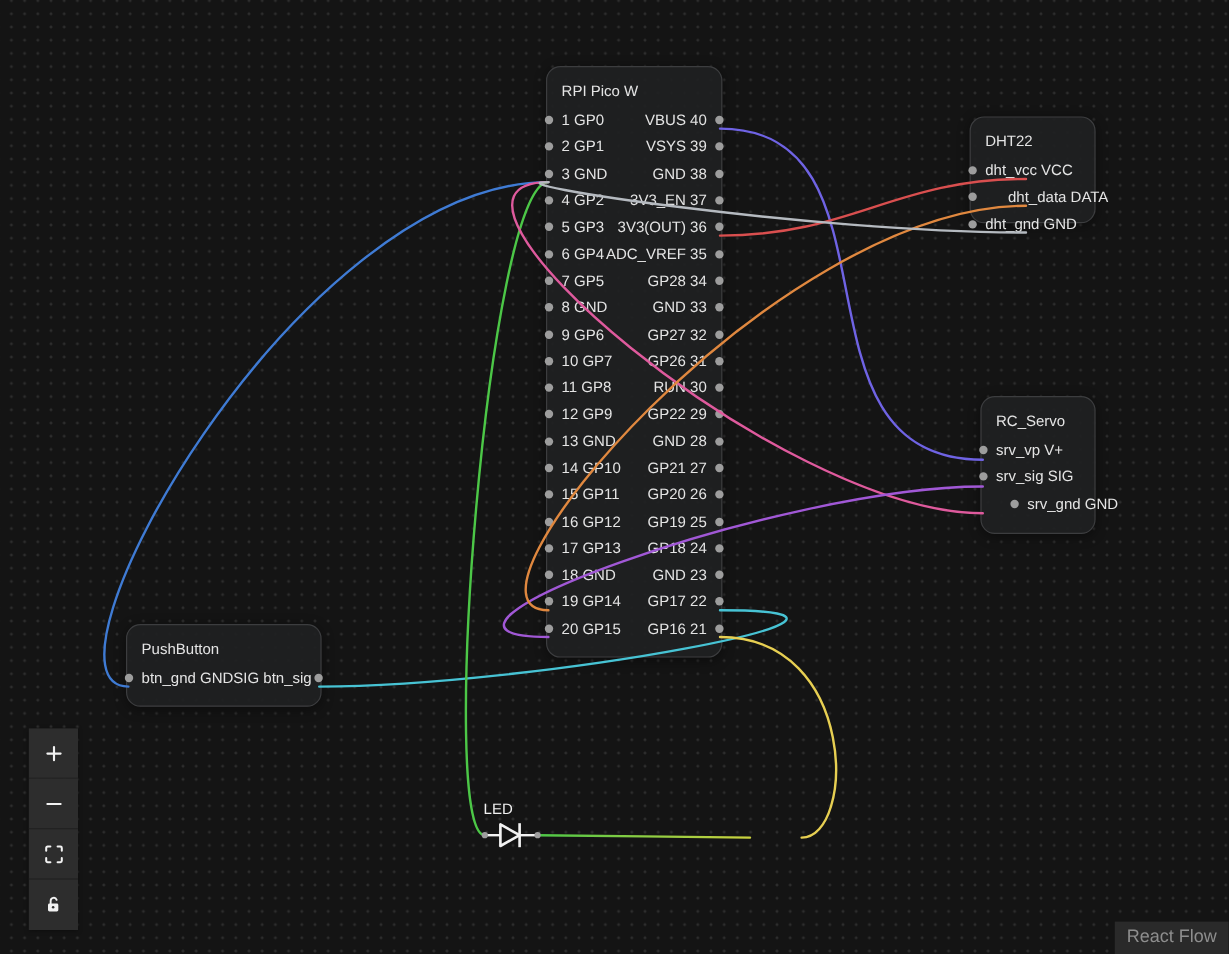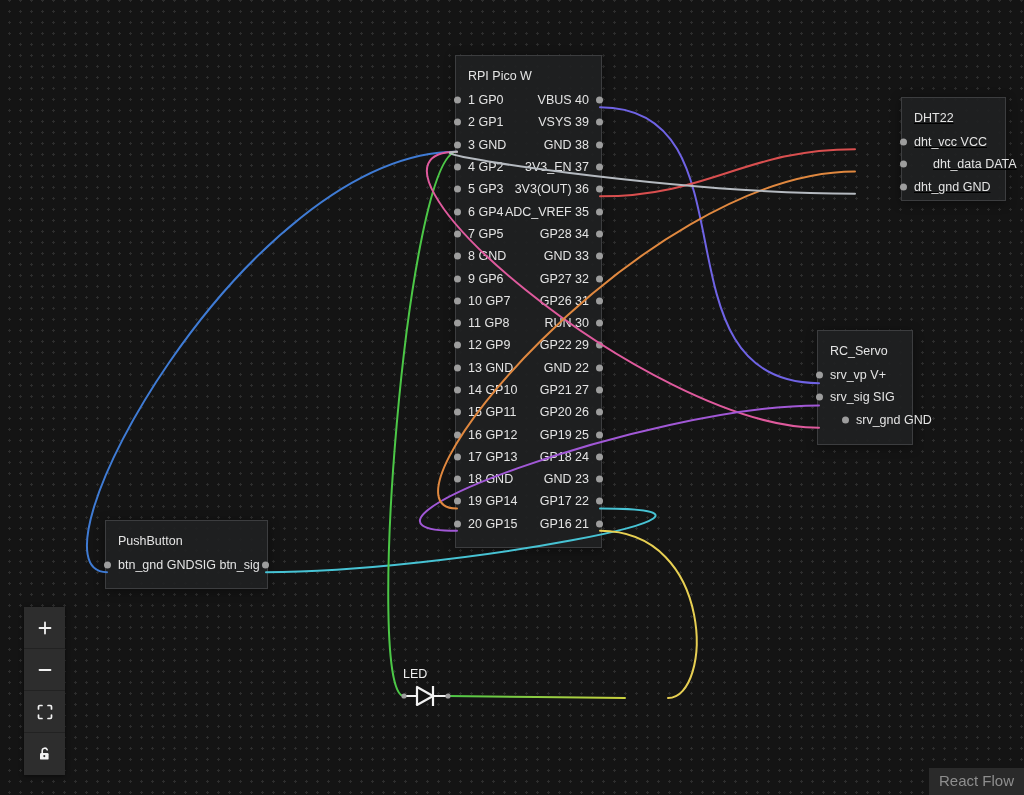--- a/index.html
+++ b/index.html
@@ -4,21 +4,21 @@
 <style>
   * { margin:0; padding:0; box-sizing:border-box; }
   html,body { width:1024px; height:795px; overflow:hidden; background:#141414;
               font-family:"Liberation Sans", sans-serif; }
   .canvas { position:relative; width:1024px; height:795px;
             background-color:#141414;
             background-image:radial-gradient(circle,#2d2d2d 1px,transparent 1.4px);
             background-size:11px 11px; background-position:4px 6px; }
   .edges  { position:absolute; left:0; top:0; z-index:5; pointer-events:none; }
   .node   { position:absolute; background:rgba(31,32,33,.93); border:1px solid #3c3d3f;
-            border-radius:0; z-index:2; box-shadow:0 2px 10px rgba(0,0,0,.4); }
+            border-radius:12px; z-index:2; box-shadow:0 2px 10px rgba(0,0,0,.4); }
   .node-title { padding:13px 12px 6px; font-size:12.5px; color:#e4e4e4; }
   .pin-row { position:relative; display:flex; align-items:center; padding:0 12px;
              font-size:12.5px; color:#e4e4e4; white-space:nowrap; }
   .pin-row.both { justify-content:space-between; }
   .handle { position:absolute; width:7px; height:7px; border-radius:50%;
             background:#9d9d9d; top:50%; transform:translateY(-50%); }
   .handle.L { left:-2px; } .handle.R { right:-2px; }
   .symbol { position:absolute; z-index:6; }
   .symbol .sym-label { position:absolute; font-size:12.5px; color:#f0f0f0; }
   .controls { position:absolute; left:24px; top:607px; width:41px; z-index:10;
@@ -107,21 +107,21 @@
         </div>
         <div class="pin-row both" style="height: 22.3px;">
           <span class="handle L"></span>
           <span>12 GP9</span>
           <span>GP22 29</span>
           <span class="handle R"></span>
         </div>
         <div class="pin-row both" style="height: 22.3px;">
           <span class="handle L"></span>
           <span>13 GND</span>
-          <span>GND 22</span>
+          <span>GND 28</span>
           <span class="handle R"></span>
         </div>
         <div class="pin-row both" style="height: 22.3px;">
           <span class="handle L"></span>
           <span>14 GP10</span>
           <span>GP21 27</span>
           <span class="handle R"></span>
         </div>
         <div class="pin-row both" style="height: 22.3px;">
           <span class="handle L"></span>
@@ -155,21 +155,21 @@
         </div>
         <div class="pin-row both" style="height: 22.3px;">
           <span class="handle L"></span>
           <span>20 GP15</span>
           <span>GP16 21</span>
           <span class="handle R"></span>
         </div>
       </div>
   </div>
 
-  <div class="node" id="node-dht" style="left: 901px; top: 97px; width: 105px; height: 104px; text-decoration: underline;">
+  <div class="node" id="node-dht" style="left: 808px; top: 97px; width: 105px; height: 89px;">
     <div class="node-title">DHT22</div>
     <div id="dht-rows">
         <div class="pin-row" style="height: 22.3px;">
           <span class="handle L"></span>
           <span>dht_vcc VCC</span>
         </div>
         <div class="pin-row" style="height: 22.3px; padding-left: 31px;">
           <span class="handle L"></span>
           <span>dht_data DATA</span>
         </div>

